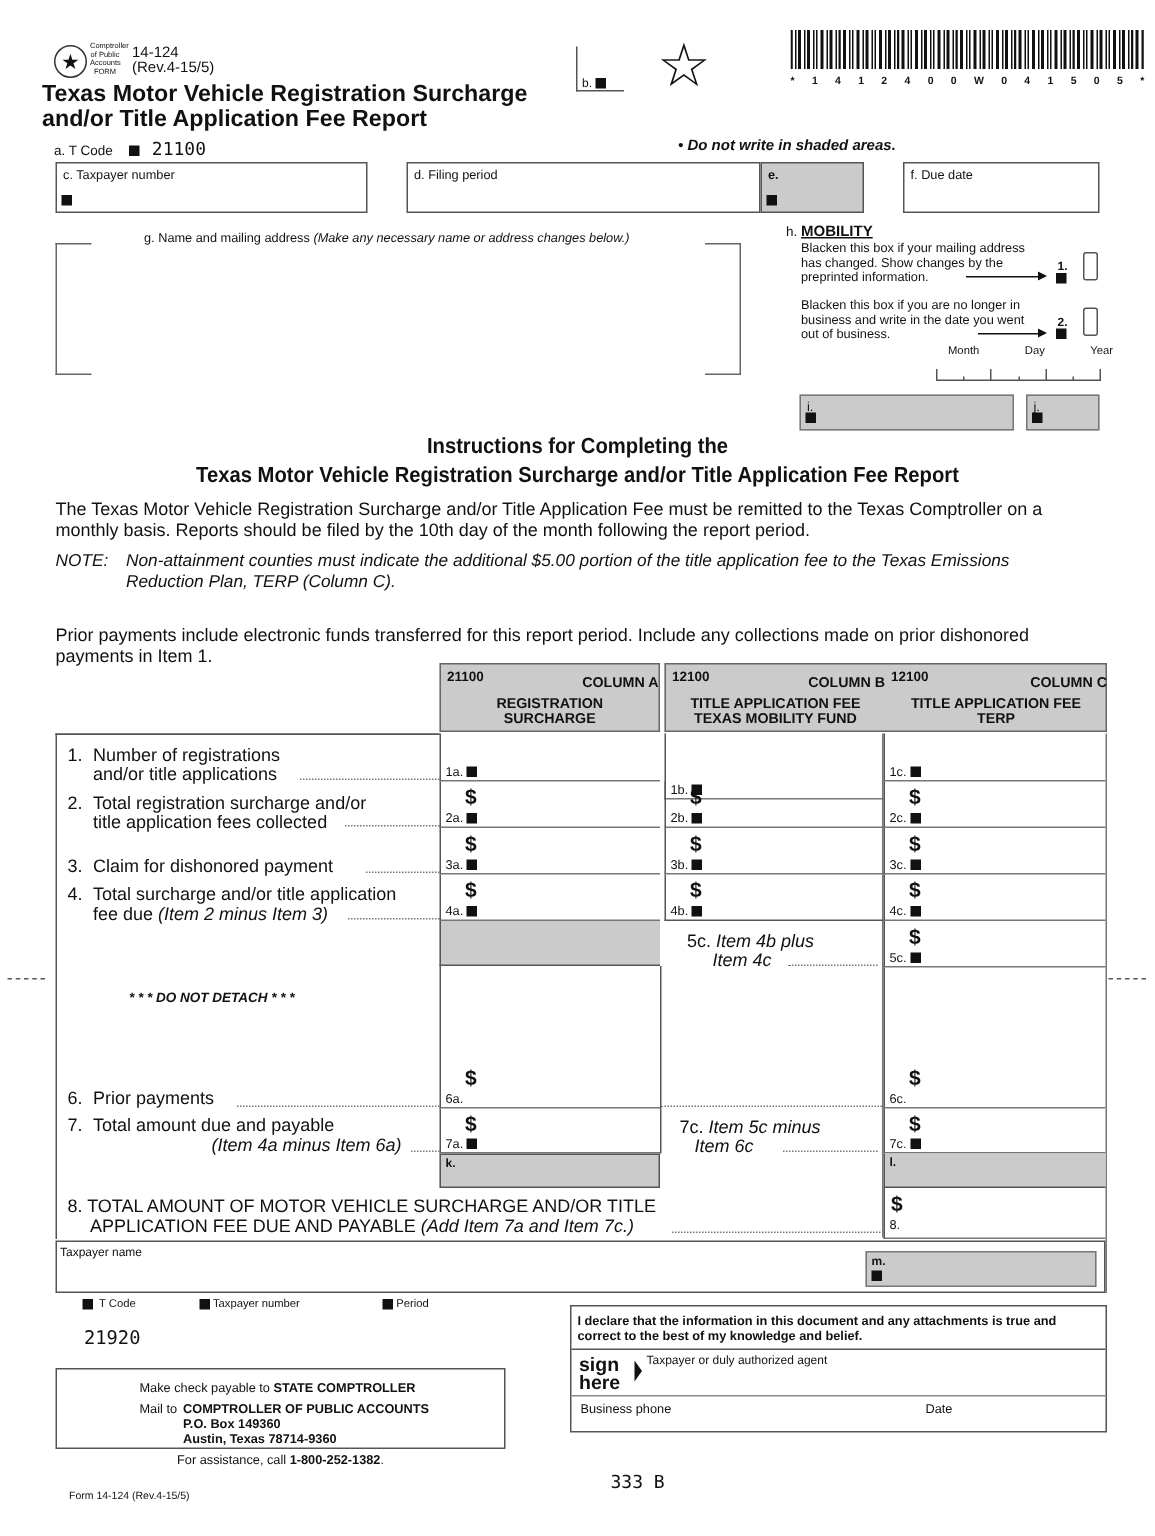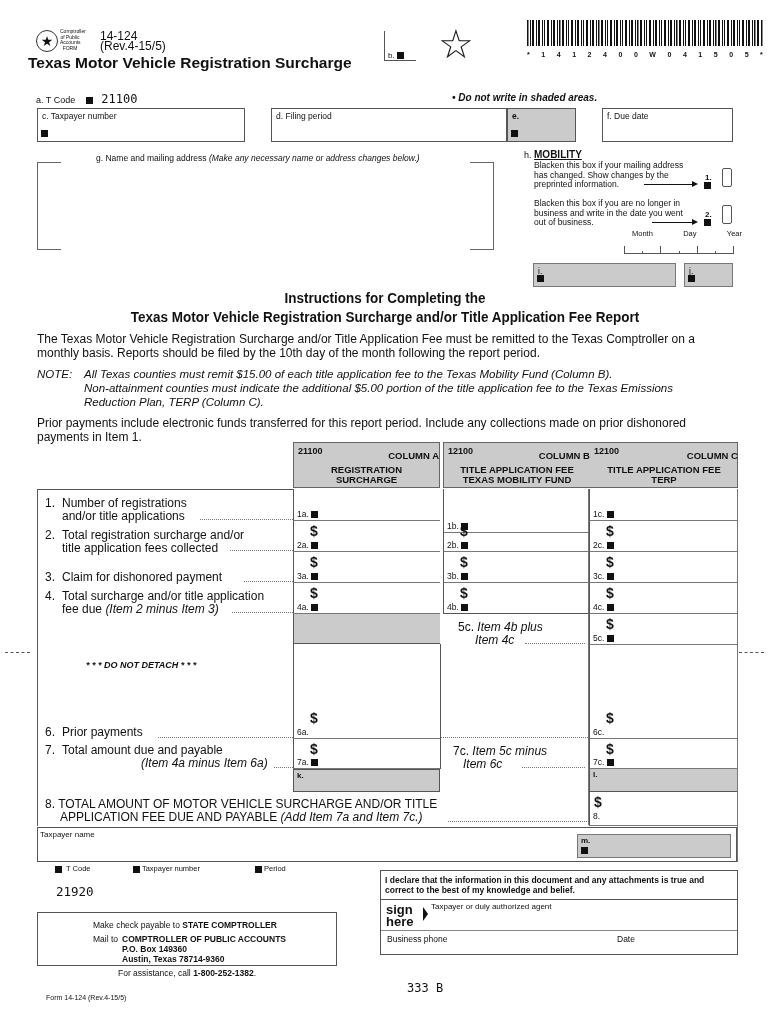--- a/index.html
+++ b/index.html
@@ -9,21 +9,21 @@
   .sq { display: inline-block; width: 7px; height: 7px; background: #111; vertical-align: middle; }
   .shaded { background: #cbcbcb; }
   .bx { border: 1px solid #555; }
   .tiny { font-size: 8px; }
   .dollar { font-weight: bold; font-size: 14px; }
   .mono { font-family: "DejaVu Sans Mono", monospace; }
 
   
   #seal { left: 36px; top: 30px; width: 22px; height: 22px; border: 1px solid #333; border-radius: 50%; display:flex; align-items:center; justify-content:center; font-size: 14px; }
   #seal-text { left: 60px; top: 29px; font-size: 5px; line-height: 5.5px; text-align:center; width: 20px; }
-  #form-num { left: 100px; top: 31px; font-size: 12px; line-height: 10px; }
+  #form-num { left: 88px; top: 31px; font-size: 10px; line-height: 10px; }
   #title { left: 28px; top: 54px; font-size: 15.5px; font-weight: bold; line-height: 17px; }
   #tcode { left: 36px; top: 92px; font-size: 9px; }
   #tcode-val { font-family: "DejaVu Sans Mono", monospace; font-size: 12px; margin-left: 6px; }
   #bbox { left: 384px; top: 31px; width: 32px; height: 30px; border-left: 1px solid #555; border-bottom: 1px solid #555; font-size: 8px; padding-top: 20px; padding-left: 3px; }
   #star { left: 438px; top: 24px; font-size: 40px; line-height: 40px; }
   #barcode { left: 527px; top: 20px; width: 236px; height: 26px; }
   #barcode-text { left: 527px; top: 51px; width: 236px; font-size: 7px; font-weight: bold; display:flex; justify-content: space-between; }
   #noshade { left: 452px; top: 92px; font-size: 10px; font-weight: bold; font-style: italic; }
 
   
@@ -103,20 +103,21 @@
   <div>of Public</div>
   <div>Accounts</div>
   <div>FORM</div>
 </div>
 <div class="abs" id="form-num">
   <div>14-124</div>
   <div>(Rev.4-15/5)</div>
 </div>
 <div class="abs" id="title">
   <div>Texas Motor Vehicle Registration Surcharge</div>
+  <div>and/or Title Application Fee Report</div>
 </div>
 <div class="abs" id="tcode">
   <span>a. T Code</span>
   <span class="sq" style="margin-left:8px"></span>
   <span id="tcode-val">21100</span>
 </div>
 <div class="abs" id="bbox">
   <span>b.</span>
   <span class="sq"></span>
 </div>
@@ -286,21 +287,20 @@
 </div>
 
 <div class="abs" id="inst-title">
   <div>Instructions for Completing the</div>
   <div>Texas Motor Vehicle Registration Surcharge and/or Title Application Fee Report</div>
 </div>
 <div class="abs" id="inst-p1">The Texas Motor Vehicle Registration Surcharge and/or Title Application Fee must be remitted to the Texas Comptroller on a monthly basis.  Reports should be filed by the 10th day of the month following the report period.</div>
 <div class="abs" id="note">
   <span id="note-label">NOTE:</span>
   <div id="note-body">
-    <div>All Texas counties must remit $15.00 of each title application fee to the Texas Mobility Fund (Column B).</div>
     <div>Non-attainment counties must indicate the additional $5.00 portion of the title application fee to the Texas Emissions Reduction Plan, TERP (Column C).</div>
   </div>
 </div>
 <div class="abs" id="inst-p2">Prior payments include electronic funds transferred for this report period. Include any collections made on prior dishonored payments in Item 1.</div>
 
 <div class="col-hdr shaded" style="left:293px;width:147px">
   <span class="code">21100</span>
   <span class="cname">COLUMN A</span>
   <span class="csub">REGISTRATION</span>
   <span>SURCHARGE</span>

